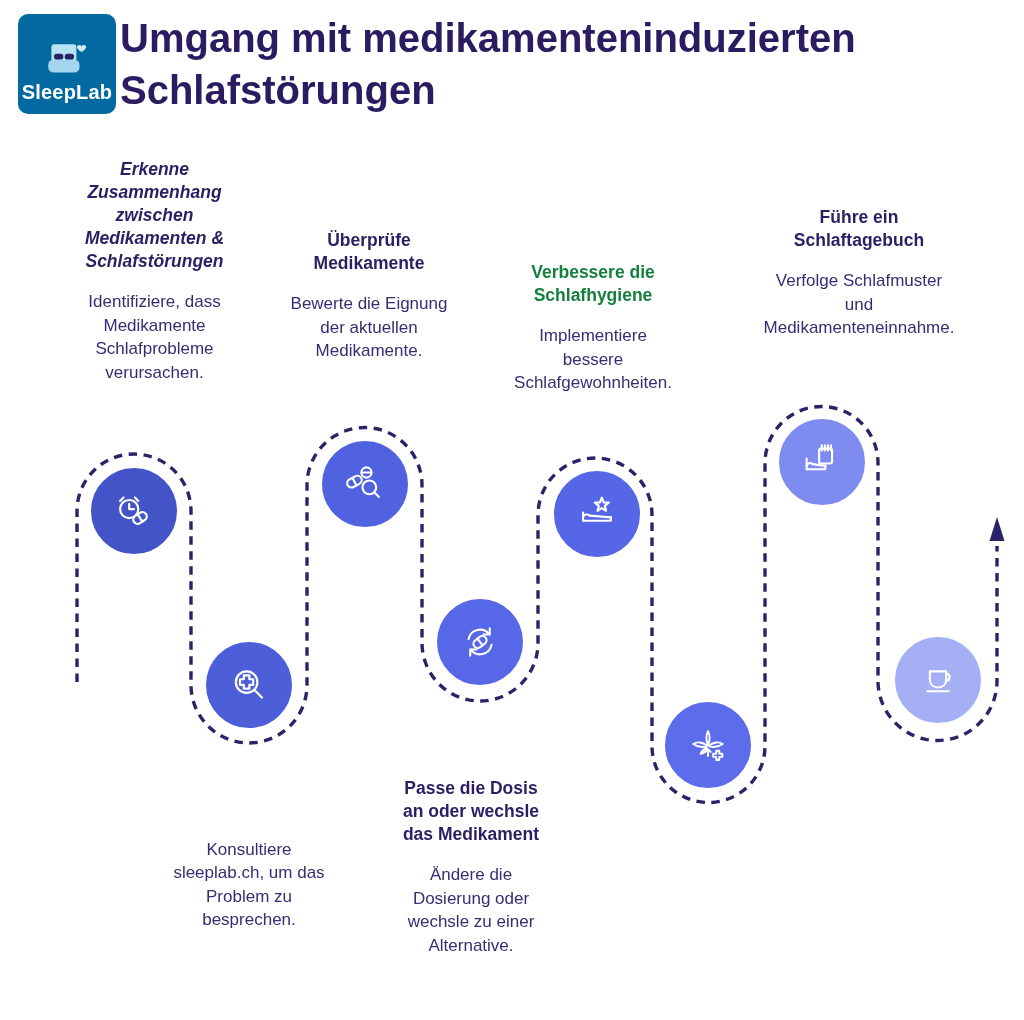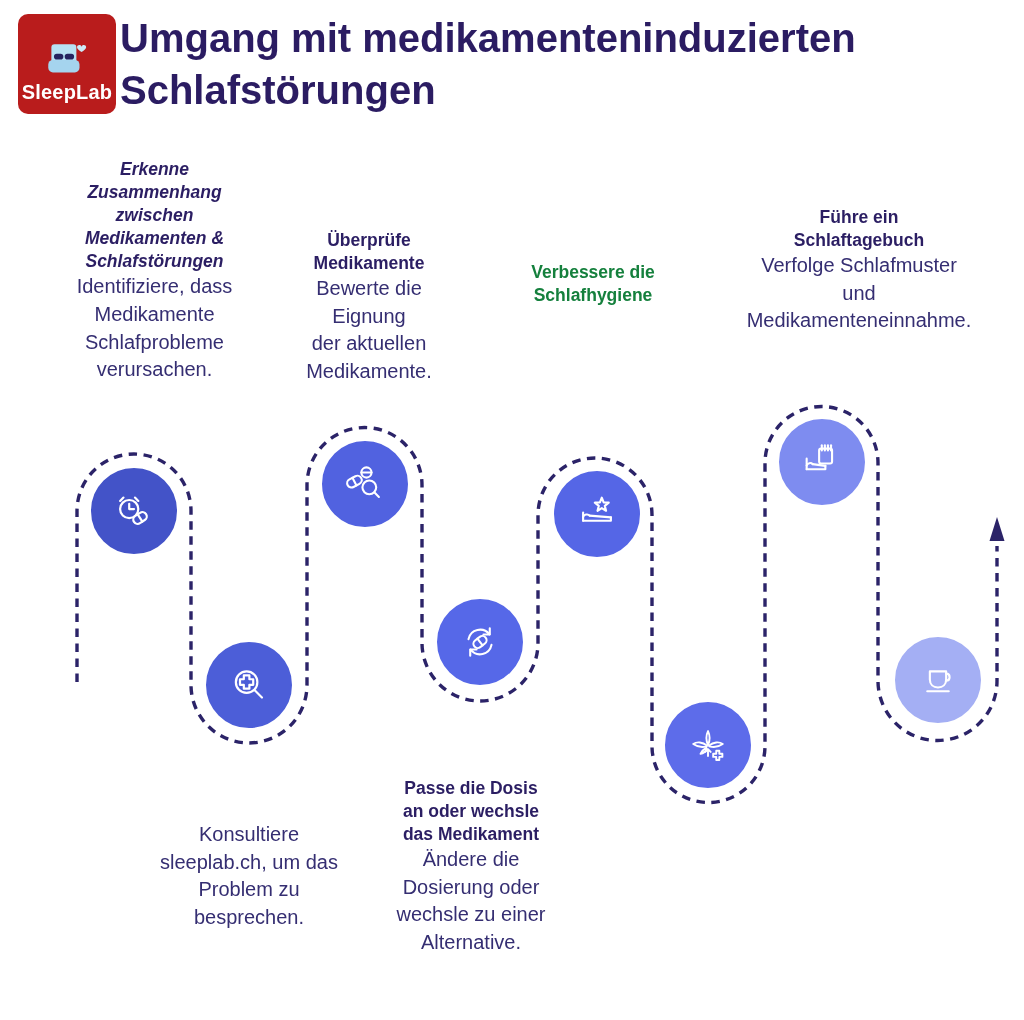--- a/index.html
+++ b/index.html
@@ -15,21 +15,21 @@
   }
   .logo-bed{margin-bottom:2px;}
   .brand{color:#ffffff;font-size:20px;font-weight:bold;letter-spacing:.2px;}
   .title{
     position:absolute;left:120px;top:12px;width:840px;margin:0;
     text-align:left;font-size:40px;font-weight:bold;line-height:1.3;
     white-space:pre-line;
   }
   .step-text{position:absolute;text-align:center;}
   .step-heading{font-size:17.5px;font-weight:bold;line-height:1.32;white-space:pre-line;}
-  .step-desc{font-size:20px;font-weight:500;line-height:1.38;white-space:pre-line;margin-top:0;}
+  .step-desc{font-size:17px;font-weight:500;line-height:1.38;white-space:pre-line;margin-top:17px;}
   .node{
     position:absolute;width:94px;height:94px;border-radius:50%;
     border:4px solid #ffffff;box-sizing:border-box;
     display:flex;align-items:center;justify-content:center;
   }
   .node svg{display:block;}
   .icon-stroke{stroke:#ffffff;fill:none;stroke-linecap:round;stroke-linejoin:round;}
 </style>
 </head>
 <body>
@@ -50,21 +50,21 @@
              L 652 746
              A 56.5 56.5 0 0 0 765 746
              L 765 463
              A 56.5 56.5 0 0 1 878 463
              L 878 681
              A 59.5 59.5 0 0 0 997 681
              L 997 546" fill="none" stroke-width="3.4" stroke-dasharray="8.5 6.5" stroke="#2b2368"></path>
     <polygon points="997,517 989.5,541 1004.5,541" fill="#2b2368"></polygon>
   </svg>
 
-  <div class="logo" style="background: #b91c1c;">
+  <div class="logo" style="background: #0369a1;">
     <svg class="logo-bed" width="50" height="36" viewBox="0 0 48 34">
       <path d="M38 3.2 c1.1-2.4 4.4-1.7 4.4 .7 0 1.8-2.4 3.2-4.4 4.5 -2-1.3-4.4-2.7-4.4-4.5 0-2.4 3.3-3.1 4.4-.7 z" fill="#cdeaf7"></path>
       <rect x="9" y="1" width="24" height="18" rx="3" fill="#b7e2f4"></rect>
       <rect x="11.5" y="10" width="9" height="5.5" rx="2.7" fill="#262460"></rect>
       <rect x="21.8" y="10" width="9" height="5.5" rx="2.7" fill="#262460"></rect>
       <rect x="6" y="16" width="30" height="12" rx="4.5" fill="#a5d4ee"></rect>
     </svg>
     <div class="brand">SleepLab</div>
   </div>
 
@@ -100,20 +100,23 @@
 an oder wechsle
 das Medikament</div>
     <div class="step-desc" style="color: rgb(53, 46, 114);">Ändere die
 Dosierung oder
 wechsle zu einer
 Alternative.</div>
   </div>
   <div class="step-text" style="left:500px;top:261px;width:186px;">
     <div class="step-heading" style="color: #15803d;">Verbessere die
 Schlafhygiene</div>
+    <div class="step-desc" style="color: rgb(53, 46, 114);">Implementiere
+bessere
+Schlafgewohnheiten.</div>
   </div>
   <div class="step-text" style="left:739px;top:206px;width:240px;">
     <div class="step-heading" style="color: rgb(43, 30, 99);">Führe ein
 Schlaftagebuch</div>
     <div class="step-desc" style="color: rgb(53, 46, 114);">Verfolge Schlafmuster
 und
 Medikamenteneinnahme.</div>
   </div>
   <div class="step-text" style="left:849px;top:807px;width:164px;">
   </div>

